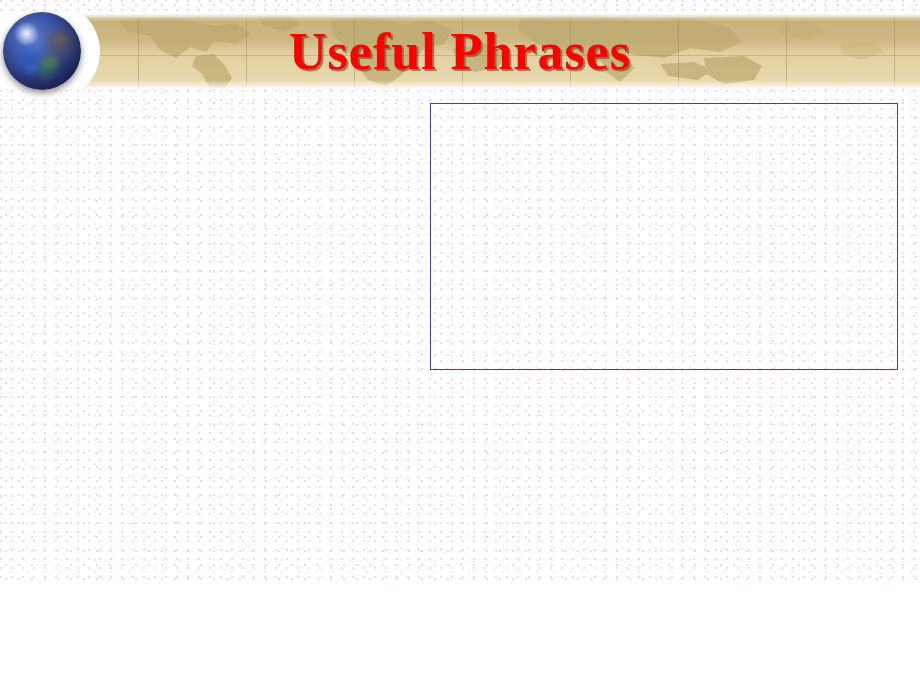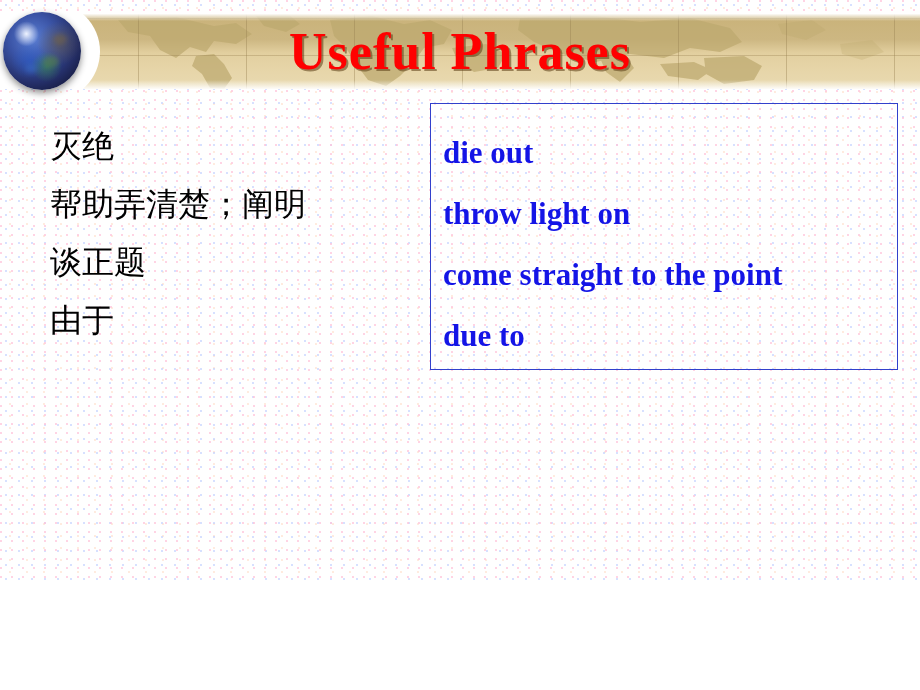--- a/index.html
+++ b/index.html
@@ -215,28 +215,16 @@
   </div>
 
   <div id="globe">
     <div class="speck" style="left:40px;top:44px;width:16px;height:11px;"></div>
     <div class="speck" style="left:22px;top:52px;width:12px;height:9px;background:rgba(60,110,200,.45);"></div>
     <div class="speck" style="left:50px;top:22px;width:14px;height:10px;background:rgba(120,100,65,.45);"></div>
   </div>
 
   <div id="title">Useful  Phrases</div>
 
-  <div id="cn-list">
-    <div class="cn-line">灭绝</div>
-    <div class="cn-line">帮助弄清楚；阐明</div>
-    <div class="cn-line">谈正题</div>
-    <div class="cn-line">由于</div>
-  </div>
 
   <div id="en-box"></div>
-  <div id="en-list">
-    <div class="en-line">die out</div>
-    <div class="en-line">throw light on</div>
-    <div class="en-line">come straight to the point</div>
-    <div class="en-line">due to</div>
-  </div>
 
 </div>
 
 </body></html>

